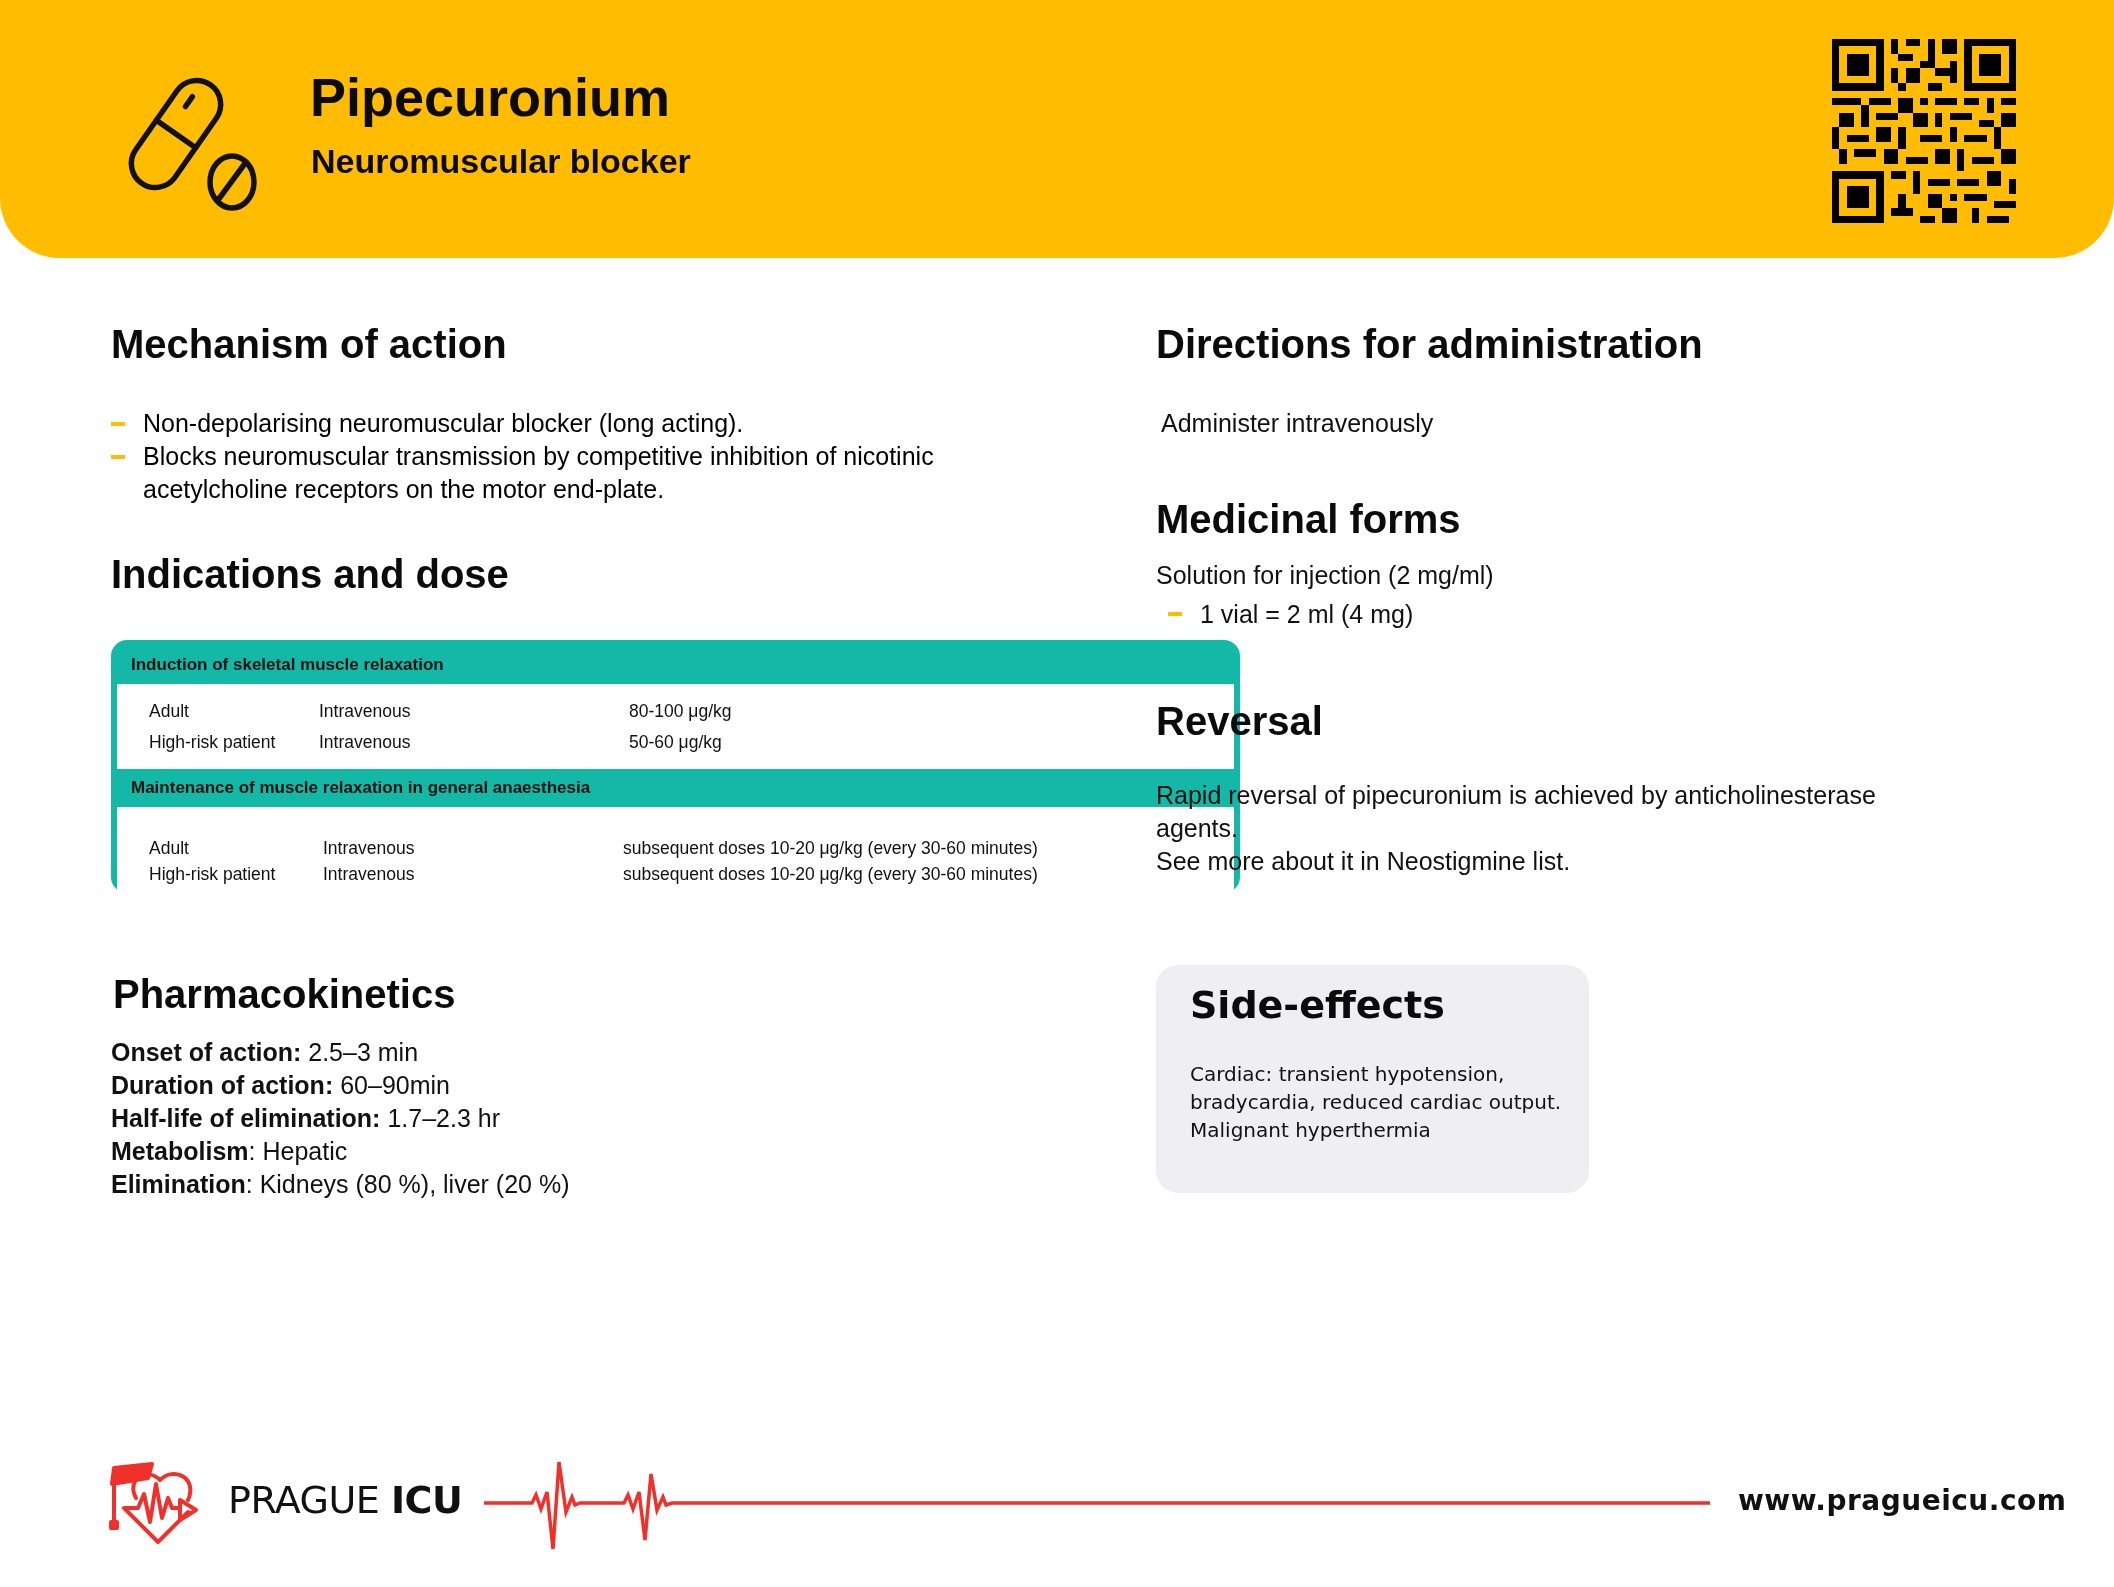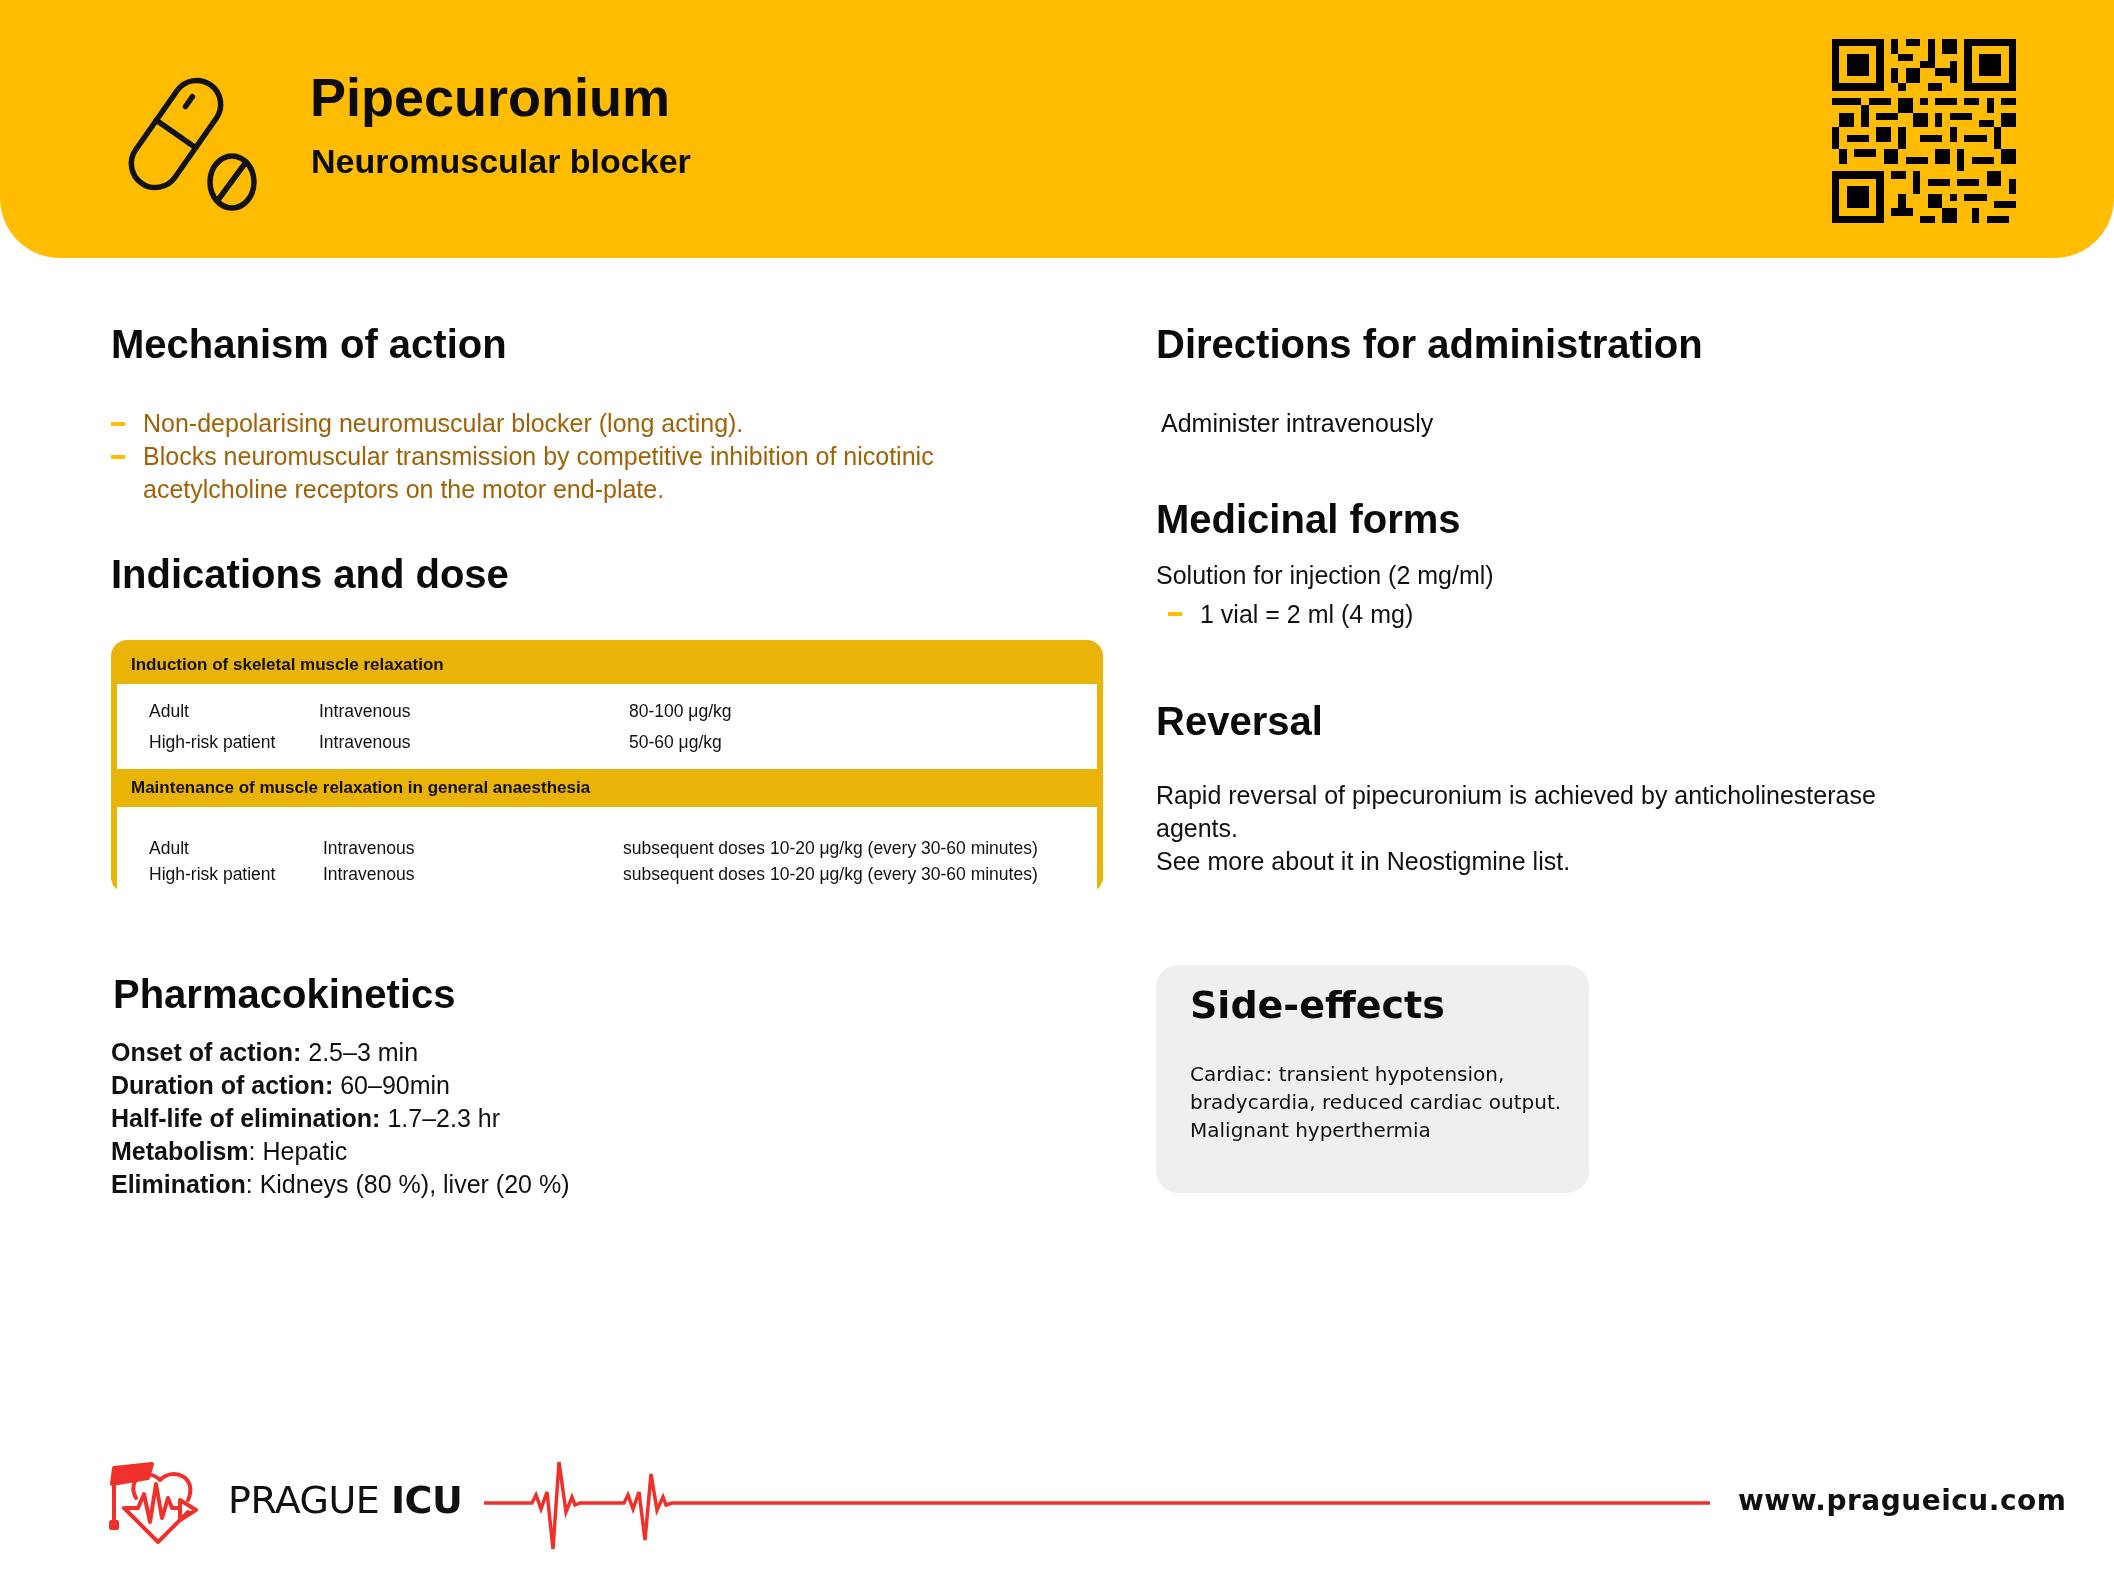--- a/index.html
+++ b/index.html
@@ -28,26 +28,26 @@
   .txt {
     position:absolute; font-family:"Liberation Sans", sans-serif; font-size:25px;
     color:#111; white-space:nowrap; line-height:33px;
   }
   .dash {
     display:inline-block; width:14px; height:4px; background:#FFBC00;
     vertical-align:middle; margin-right:18px; position:relative; top:-2px;
   }
   .bullets { position:absolute; left:111px; top:407px; width:940px; }
   .bullet { position:relative; padding-left:32px; font-family:"Liberation Sans", sans-serif;
-    font-size:25px; line-height:33px; color:#a16207; }
+    font-size:25px; line-height:33px; color:#000000; }
   .bullet .dash { position:absolute; left:0; top:15px; margin:0; }
 
   .dose-table {
-    position:absolute; left:111px; top:640px; width:992px; height:253px;
-    background:#eab308; border-radius:16px; padding:6px;
+    position:absolute; left:111px; top:640px; width:1129px; height:253px;
+    background:#14b8a6; border-radius:16px; padding:6px;
   }
   .dose-group-head {
     height:38px; line-height:38px; padding-left:14px;
     font-family:"Liberation Sans", sans-serif; font-weight:bold; font-size:17px; color:#111;
   }
   .dose-rows {
     background:#fff; padding:10px 32px; font-family:"Liberation Sans", sans-serif;
     font-size:17.5px; color:#111;
   }
   .dose-rows.first { height:85px; padding-top:12px; }

